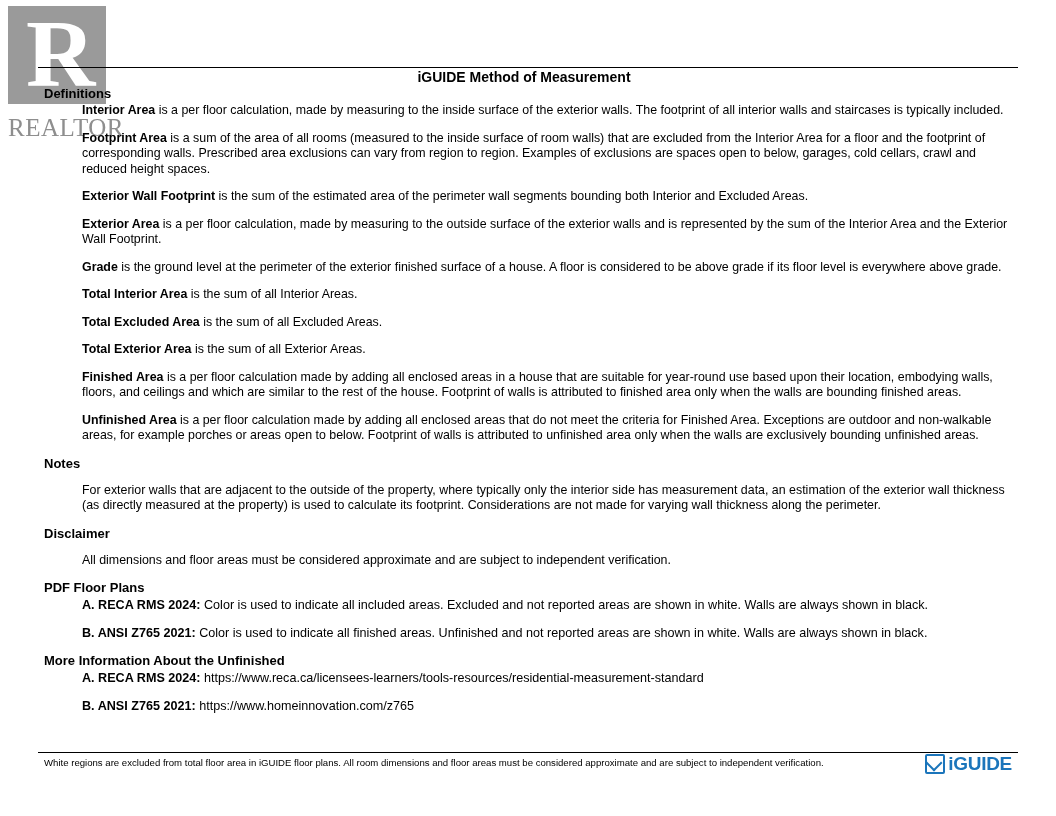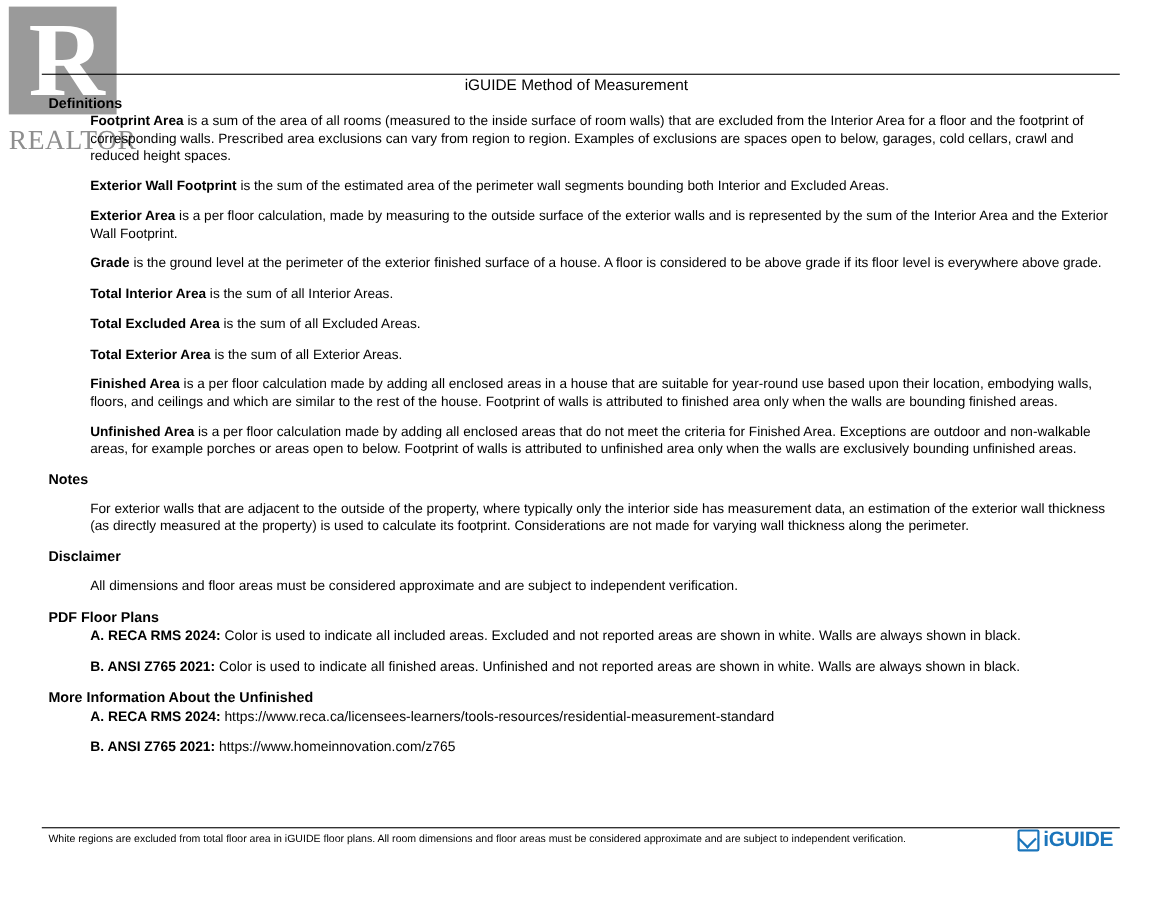--- a/index.html
+++ b/index.html
@@ -75,21 +75,21 @@
     width: 980px;
     border-top: 1px solid #000000;
   }
   .doc-subtitle {
     position: absolute;
     left: 0;
     top: 69px;
     width: 1048px;
     text-align: center;
     font-size: 14px;
-    font-weight: normal;
+    font-weight: bold;
   }
 
   
   .content {
     position: absolute;
     left: 0;
     top: 86px;
     width: 1056px;
   }
   .section-head {
@@ -181,20 +181,21 @@
     <div class="wm-text">REALTOR</div>
   </div>
 
   <div class="header-rule"></div>
   <div class="doc-subtitle">iGUIDE Method of Measurement</div>
 
   <div class="content">
 
     <div class="section-head defs">Definitions</div>
 
+    <p class="para"><b>Interior Area</b><span> is a per floor calculation, made by measuring to the inside surface of the exterior walls. The footprint of all interior walls and staircases is typically included.</span></p>
 
     <p class="para"><b>Footprint Area</b><span> is a sum of the area of all rooms (measured to the inside surface of room walls) that are excluded from the Interior Area for a floor and the footprint of corresponding walls. Prescribed area exclusions can vary from region to region. Examples of exclusions are spaces open to below, garages, cold cellars, crawl and reduced height spaces.</span></p>
 
     <p class="para"><b>Exterior Wall Footprint</b><span> is the sum of the estimated area of the perimeter wall segments bounding both Interior and Excluded Areas.</span></p>
 
     <p class="para"><b>Exterior Area</b><span> is a per floor calculation, made by measuring to the outside surface of the exterior walls and is represented by the sum of the Interior Area and the Exterior Wall Footprint.</span></p>
 
     <p class="para"><b>Grade</b><span> is the ground level at the perimeter of the exterior finished surface of a house. A floor is considered to be above grade if its floor level is everywhere above grade.</span></p>
 
     <p class="para"><b>Total Interior Area</b><span> is the sum of all Interior Areas.</span></p>

